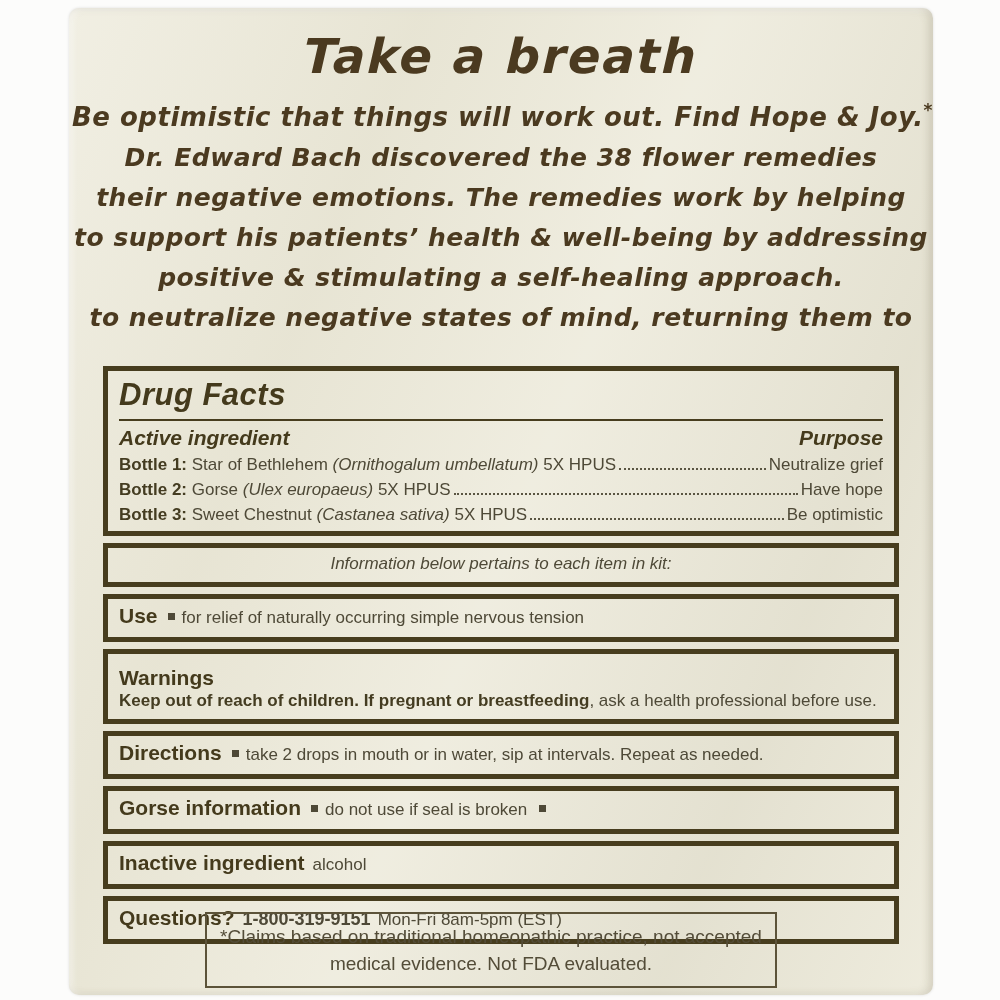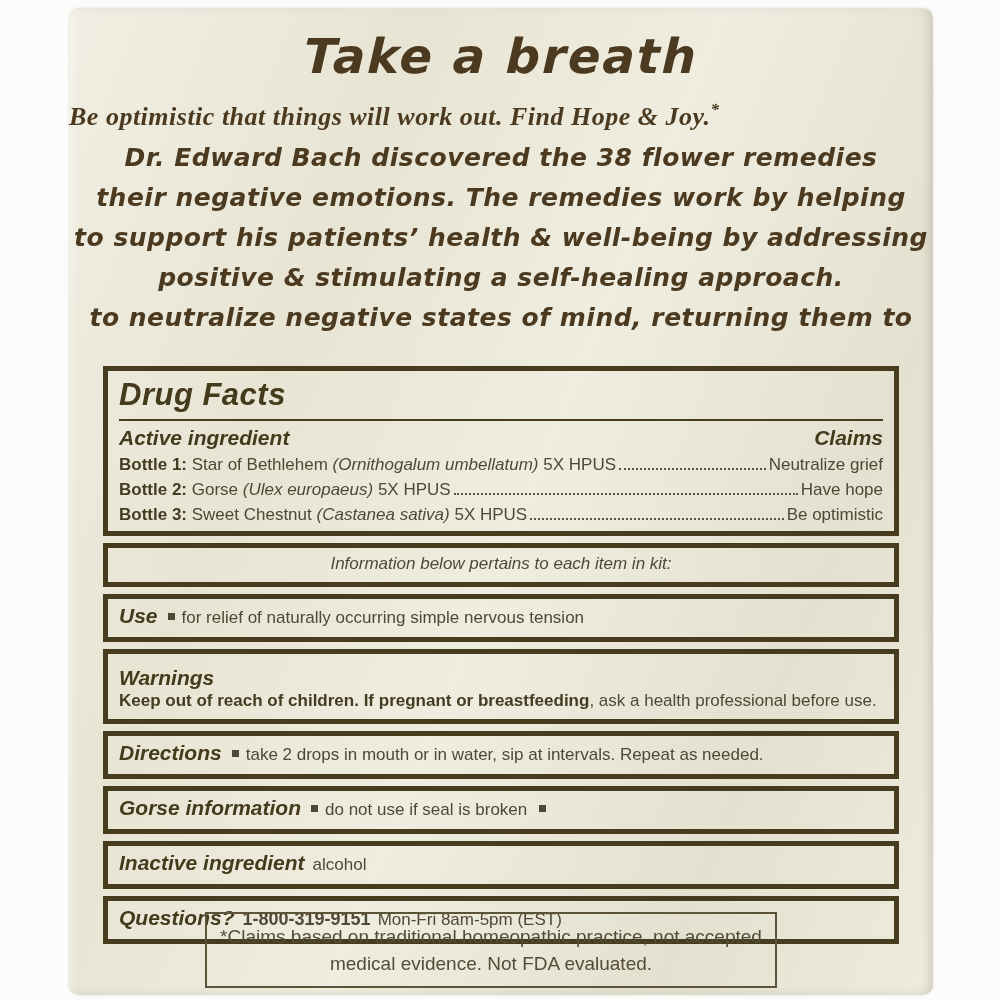--- a/index.html
+++ b/index.html
@@ -19,22 +19,22 @@
     border-radius:10px;
     box-shadow: inset -4px 0 8px rgba(90,80,50,0.18), inset 3px 2px 6px rgba(255,255,255,0.55), 0 0 3px rgba(0,0,0,0.12);
   }
   
   .hand { color:#4b3a20; font-family:"DejaVu Sans", cursive; font-style:italic; font-weight:bold; }
   .title {
     margin-top:20px; text-align:center;
     font-size:48px; letter-spacing:2px; transform:skewX(-2deg);
   }
   .tagline {
-    margin-top:16px; text-align:left;
-    font-size:26px; letter-spacing:0.5px;font-family:Liberation Serif, serif;
+    margin-top:16px; text-align:right;
+    font-size:26px; letter-spacing:0.5px;
   }
   .tagline sup { font-size:17px; }
   .desc {
     margin-top:6px; text-align:center;
     font-size:25px; line-height:40px; letter-spacing:0.5px;
   }
   
   .df-stack {
     position:absolute; left:34px; top:358px; width:796px;
     display:flex; flex-direction:column; gap:7px;
@@ -47,21 +47,21 @@
   .df-title {
     font-size:31px; font-weight:bold; font-style:italic;
     color:#443a1c; padding:4px 0 6px 0; letter-spacing:0.5px;
   }
   .df-rule { border-bottom:2px solid #473d1e; margin:0 0 2px 0; }
   .df-colhead { display:flex; justify-content:space-between; padding:3px 0 2px 0; }
   .df-h { font-size:21px; font-weight:bold; font-style:italic; color:#443a1c; }
   .ing-row { display:flex; align-items:baseline; font-size:17px; line-height:25px; }
   .ing-row b, .w-bold { color:#443c21; }
   .leader { flex:1 1 auto; border-bottom:2px dotted #5a5542; margin:0 3px 4px 3px; min-width:12px; }
-  .sect-head { font-size:21px; font-weight:bold; font-style:italic; color:#443a1c; margin-right:8px; }
+  .sect-head { font-size:21px; font-weight:bold; color:#443a1c; margin-right:8px; }
   .inline-row { display:flex; align-items:baseline; flex-wrap:wrap; font-size:17px; line-height:24px; padding:3px 0; }
   .kit-note { text-align:center; font-style:italic; font-size:17px; padding:4px 0; }
   .sq {
     display:inline-block; width:7px; height:7px; background:#4e4937;
     margin:0 7px 1px 2px; flex:0 0 auto; align-self:center;
   }
   .warn-box { padding-top:12px; }
   .warn-text { font-size:17px; line-height:22px; padding-bottom:3px; }
   .phone { font-weight:bold; font-size:18px; }
   
@@ -89,21 +89,21 @@
       <div>to neutralize negative states of mind, returning them to</div>
     </div>
 
     <div class="df-stack">
 
       <div class="df-box">
         <div class="df-title">Drug Facts</div>
         <div class="df-rule"></div>
         <div class="df-colhead">
           <span class="df-h">Active ingredient</span>
-          <span class="df-h">Claims</span>
+          <span class="df-h">Purpose</span>
         </div>
         <div class="ing-row">
           <span>
             <b>Bottle 1:</b>
             <span>Star of Bethlehem</span>
             <i>(Ornithogalum umbellatum)</i>
             <span>5X HPUS</span>
           </span>
           <span class="leader"></span>
           <span>Neutralize grief</span>

